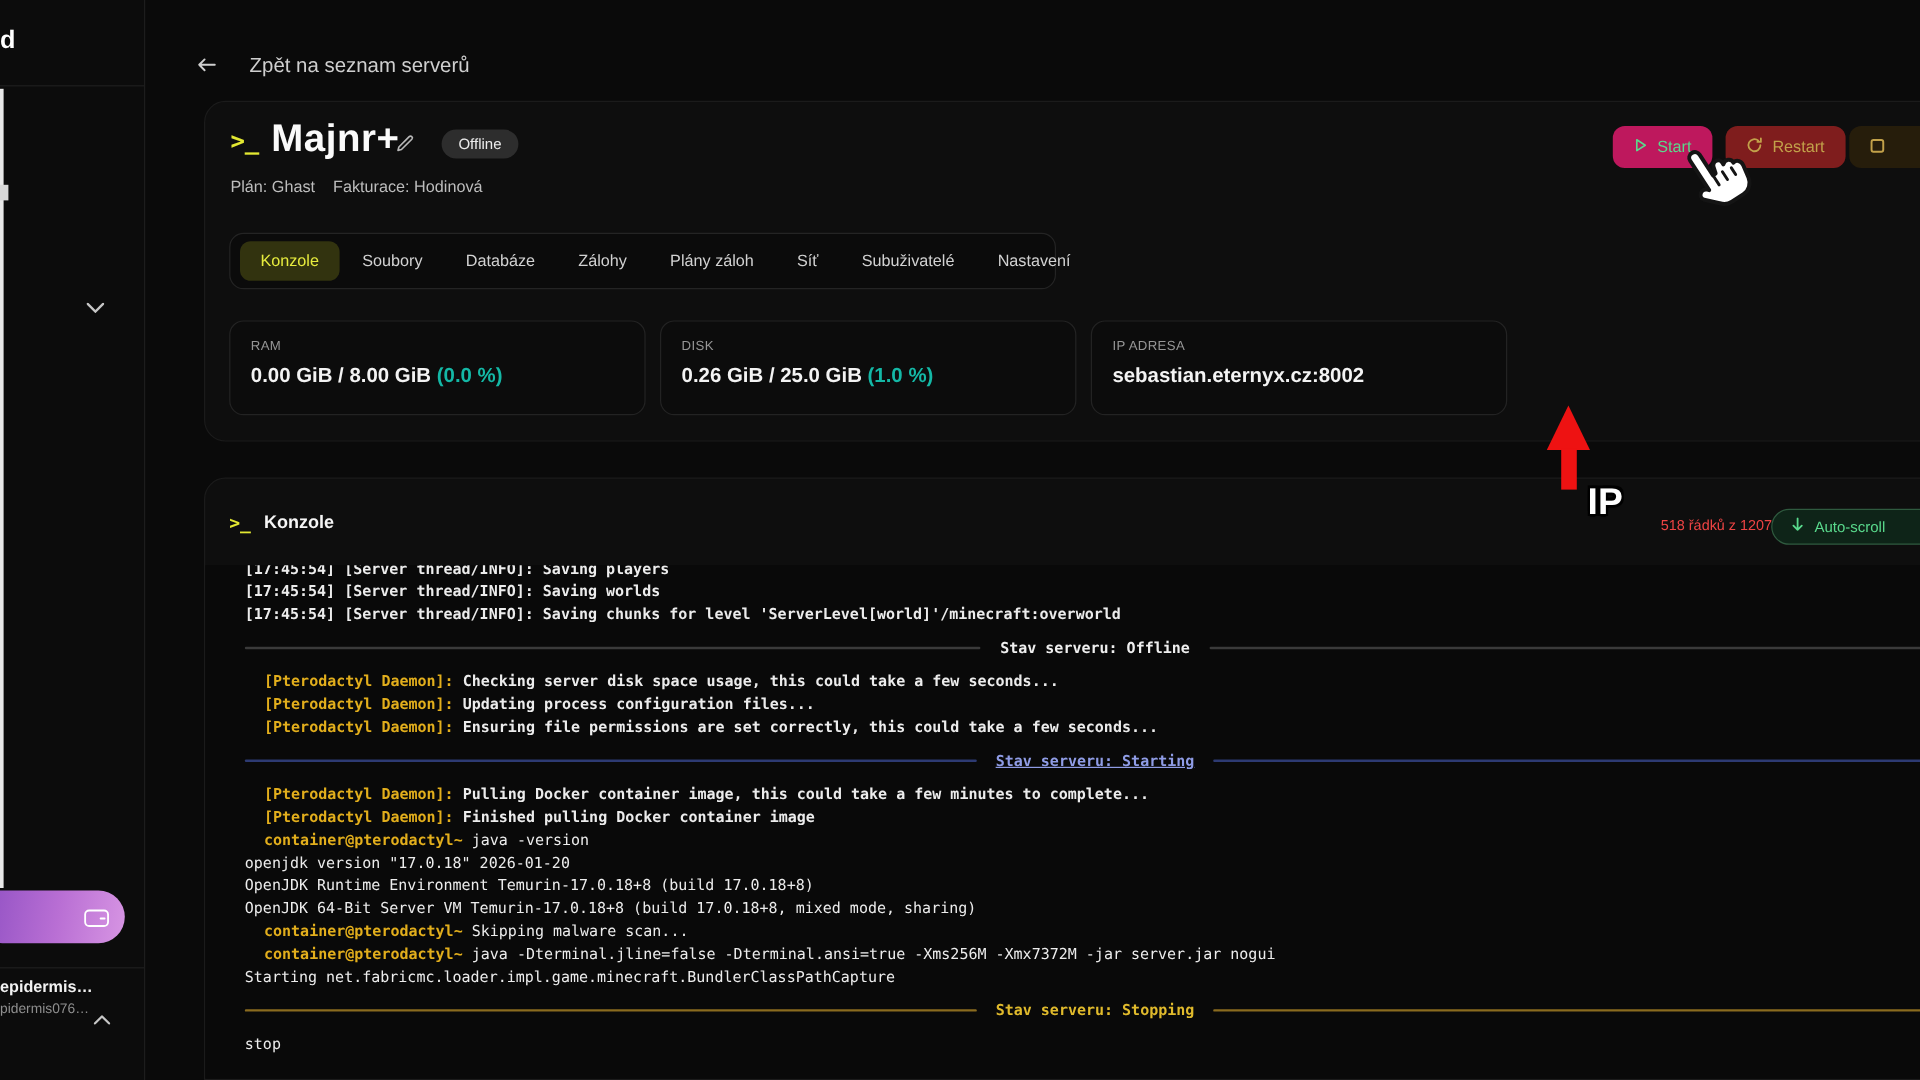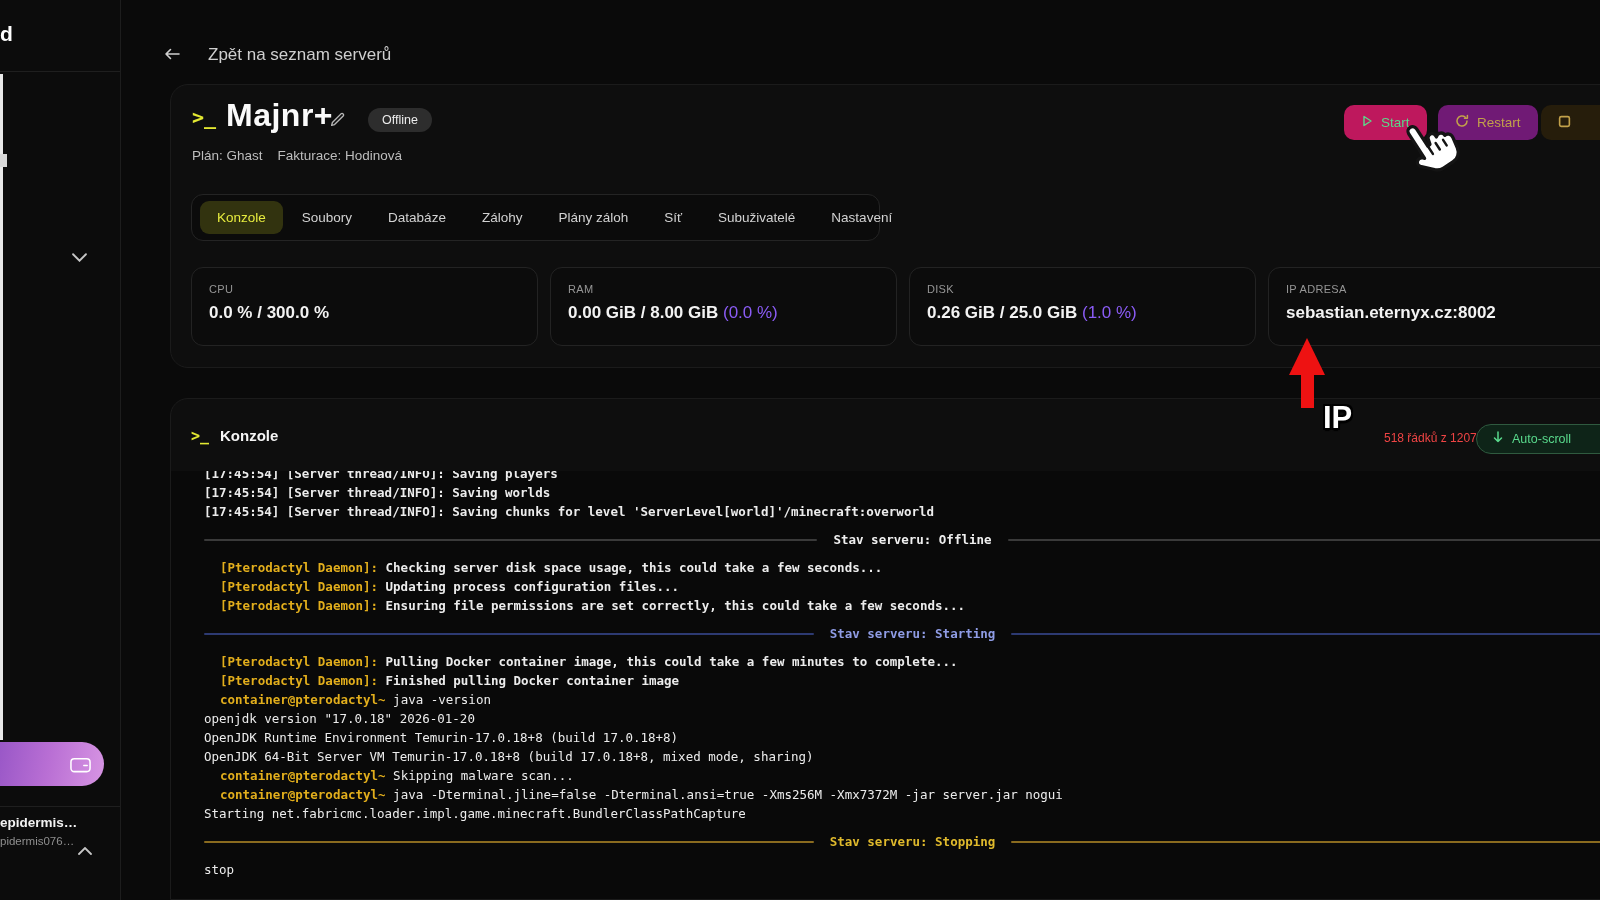--- a/index.html
+++ b/index.html
@@ -34,56 +34,56 @@
   .prompt.hdr { left:21px; top:20px; font-size:20px; }
   .server-name { position:absolute; left:55px; top:12px; font-size:32px; font-weight:bold; color:#fafafa; letter-spacing:0.5px; }
   .pencil-btn { position:absolute; left:158px; top:26px; cursor:pointer; }
   .status-badge { position:absolute; left:197px; top:23px; background:#2d2d2d; color:#ececec; font-size:12.5px;
     padding:5px 14px; border-radius:999px; }
   .plan-row { position:absolute; left:21px; top:63px; display:flex; gap:15px; font-size:13.5px; color:#bdbdbd; }
 
   .hbtn { position:absolute; top:20px; height:35px; display:flex; align-items:center; gap:8px; padding:0 17px;
     border:none; border-radius:10px; font-size:13.5px; font-family:inherit; cursor:pointer; }
   .hbtn.start { left:1173px; background:#be185d; color:#5bd88b; }
-  .hbtn.restart { left:1267px; background:#701a75; color:#c2a14a; }
+  .hbtn.restart { left:1267px; background:#7f1d1d; color:#c2a14a; }
   .hbtn.stop { left:1370px; width:84px; background:#261d0b; color:#c2a14a; }
 
   .tabs-bar { position:absolute; left:20px; top:109px; width:689px; height:47px; background:#0b0b0b;
     border:1px solid #242424; border-radius:12px; display:flex; align-items:center; padding:0 8px; gap:2px; }
   .tab { border:none; background:transparent; color:#d2d2d2; font-size:13.5px; font-family:inherit;
     padding:9px 17px; border-radius:9px; cursor:pointer; white-space:nowrap; }
   .tab.active { background:#32330f; color:#e7ec3e; }
 
   .stats-row { position:absolute; left:20px; top:182px; display:flex; gap:12px; }
   .stat-card { width:347px; height:79px; background:#0c0c0c; border:1px solid #232323; border-radius:12px;
     padding:15px 17px; flex:none; }
   .stat-label { font-size:11px; color:#969696; letter-spacing:0.3px; }
   .stat-value { margin-top:8px; font-size:17px; font-weight:bold; color:#f3f3f3; white-space:nowrap; }
-  .stat-muted { color:#8b5cf6; font-weight:normal; }
+  .stat-muted { color:#14b8a6; font-weight:bold; }
 
   
   .console-card { position:absolute; left:170px; top:398px; width:1452px; height:502px; background:#0e0e0e;
     border:1px solid #1b1b1b; border-radius:18px 18px 0 0; overflow:hidden; }
   .prompt.console { left:20px; top:28px; font-size:15px; }
   .console-title { position:absolute; left:49px; top:28px; font-size:15px; font-weight:bold; color:#f5f5f5; }
   .line-counter { position:absolute; left:1213px; top:32px; font-size:12px; color:#ef4444; white-space:nowrap; }
   .autoscroll-btn { position:absolute; left:1305px; top:25px; height:30px; width:172px; display:flex; align-items:center;
     gap:9px; padding:0 16px; background:#0e2418; border:1px solid #2f5a3f; border-radius:999px; color:#59d98c;
     font-size:12.5px; font-family:inherit; cursor:pointer; }
 
   .console-body { position:absolute; left:0; top:72px; width:100%; height:430px; background:#090909; overflow:hidden;
     padding-left:33px; font-family:"DejaVu Sans Mono",monospace; font-size:12.5px; line-height:19px; color:#ececec; }
   .console-body > :first-child { margin-top:-7px; }
   .c-line { white-space:pre; }
   .c-line.log, .c-line.daemon { font-weight:bold; }
   .pfx { color:#e2ae1c; font-weight:bold;margin-left:16px; }
   .c-divider { display:flex; align-items:center; gap:16px; margin:9px 0; font-weight:bold; }
   .c-divider .dline { flex:1; height:2px; border-radius:2px; }
   .c-divider.offline .dline { background:#3a3a3a; } .c-divider.offline .dtext { color:#efefef; }
-  .c-divider.starting .dline { background:#2d3a72; } .c-divider.starting .dtext { color:#8f9ce5; }
+  .c-divider.starting .dline { background:#2d3a72; } .c-divider.starting .dtext { color:#8f9ce5;text-decoration:underline; }
   .c-divider.stopping .dline { background:#8a6b1f; } .c-divider.stopping .dtext { color:#e0ba2c; }
 
   
   .arrow-annotation { position:absolute; left:1289px; top:338px; width:36px; z-index:20; }
   .arrow-head { width:0; height:0; border-left:18px solid transparent; border-right:18px solid transparent;
     border-bottom:37px solid #ee1212; }
   .arrow-shaft { width:13px; height:34px; background:#ee1212; margin:-1px auto 0; }
   .ip-label { position:absolute; left:1279px; top:400px; z-index:20; font-size:31px; font-weight:bold; color:#ffffff;
     text-shadow:-2px -2px 0 #000, 2px -2px 0 #000, -2px 2px 0 #000, 2px 2px 0 #000, 0 3px 1px #000;margin-left:44px; }
   .cursor-hand { position:absolute; left:1397px; top:116px; z-index:30; transform:rotate(-33deg); }
@@ -174,24 +174,20 @@
         <button class="tab">Soubory</button>
         <button class="tab">Databáze</button>
         <button class="tab">Zálohy</button>
         <button class="tab">Plány záloh</button>
         <button class="tab">Síť</button>
         <button class="tab">Subuživatelé</button>
         <button class="tab">Nastavení</button>
       </nav>
     <div class="stats-row" id="stats-row">
         <div class="stat-card">
-          <div class="stat-label">CPU</div>
-          <div class="stat-value">0.0 % / 300.0 %</div>
-        </div>
-        <div class="stat-card">
           <div class="stat-label">RAM</div>
           <div class="stat-value">0.00 GiB / 8.00 GiB<span class="stat-muted"> (0.0 %)</span></div>
         </div>
         <div class="stat-card">
           <div class="stat-label">DISK</div>
           <div class="stat-value">0.26 GiB / 25.0 GiB<span class="stat-muted"> (1.0 %)</span></div>
         </div>
         <div class="stat-card">
           <div class="stat-label">IP ADRESA</div>
           <div class="stat-value">sebastian.eternyx.cz:8002</div>

